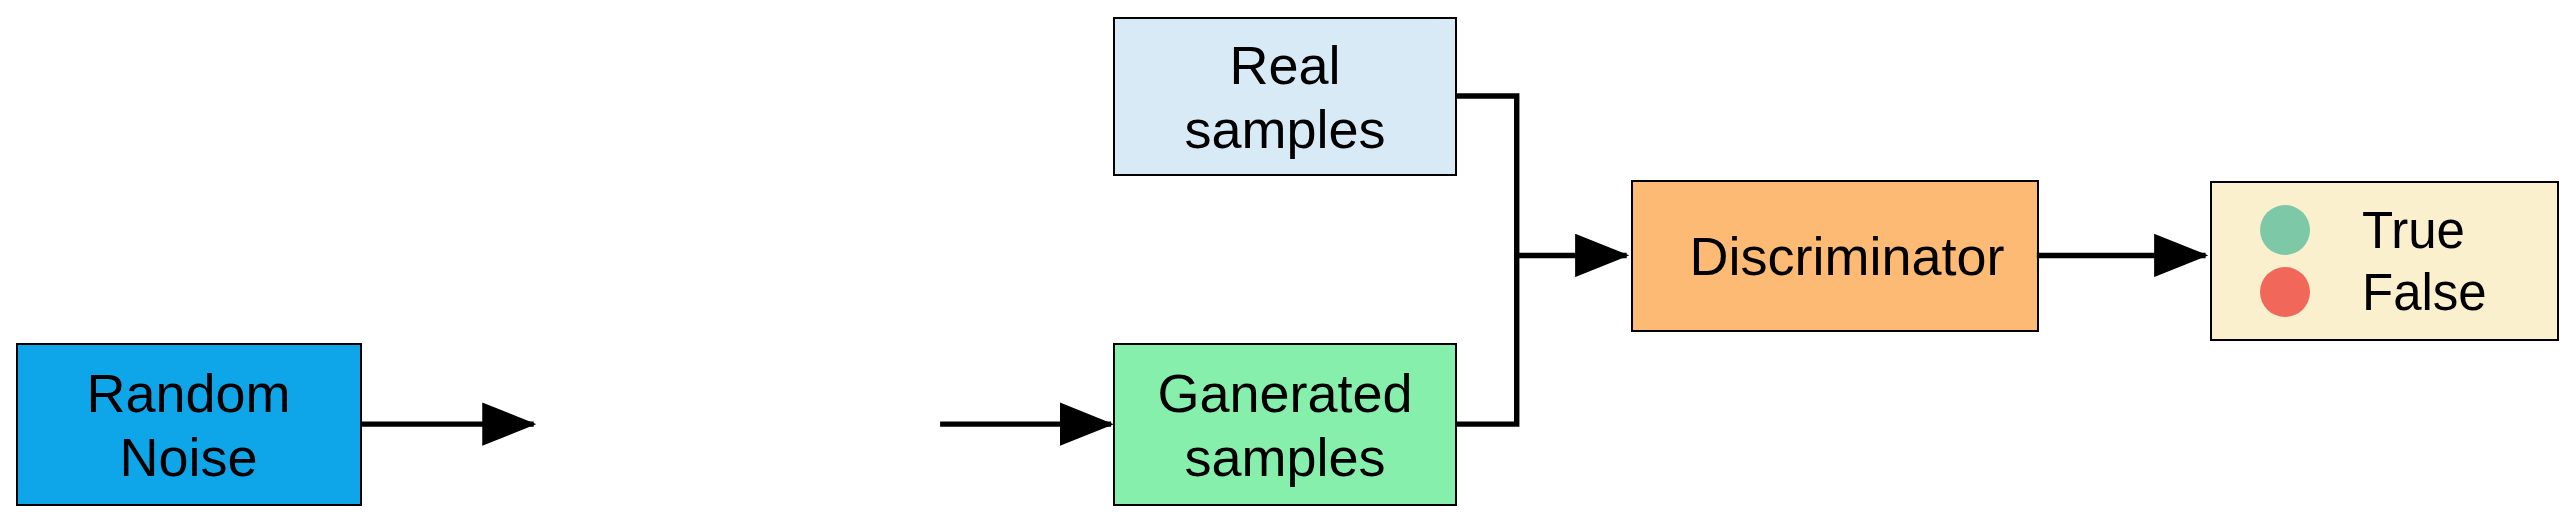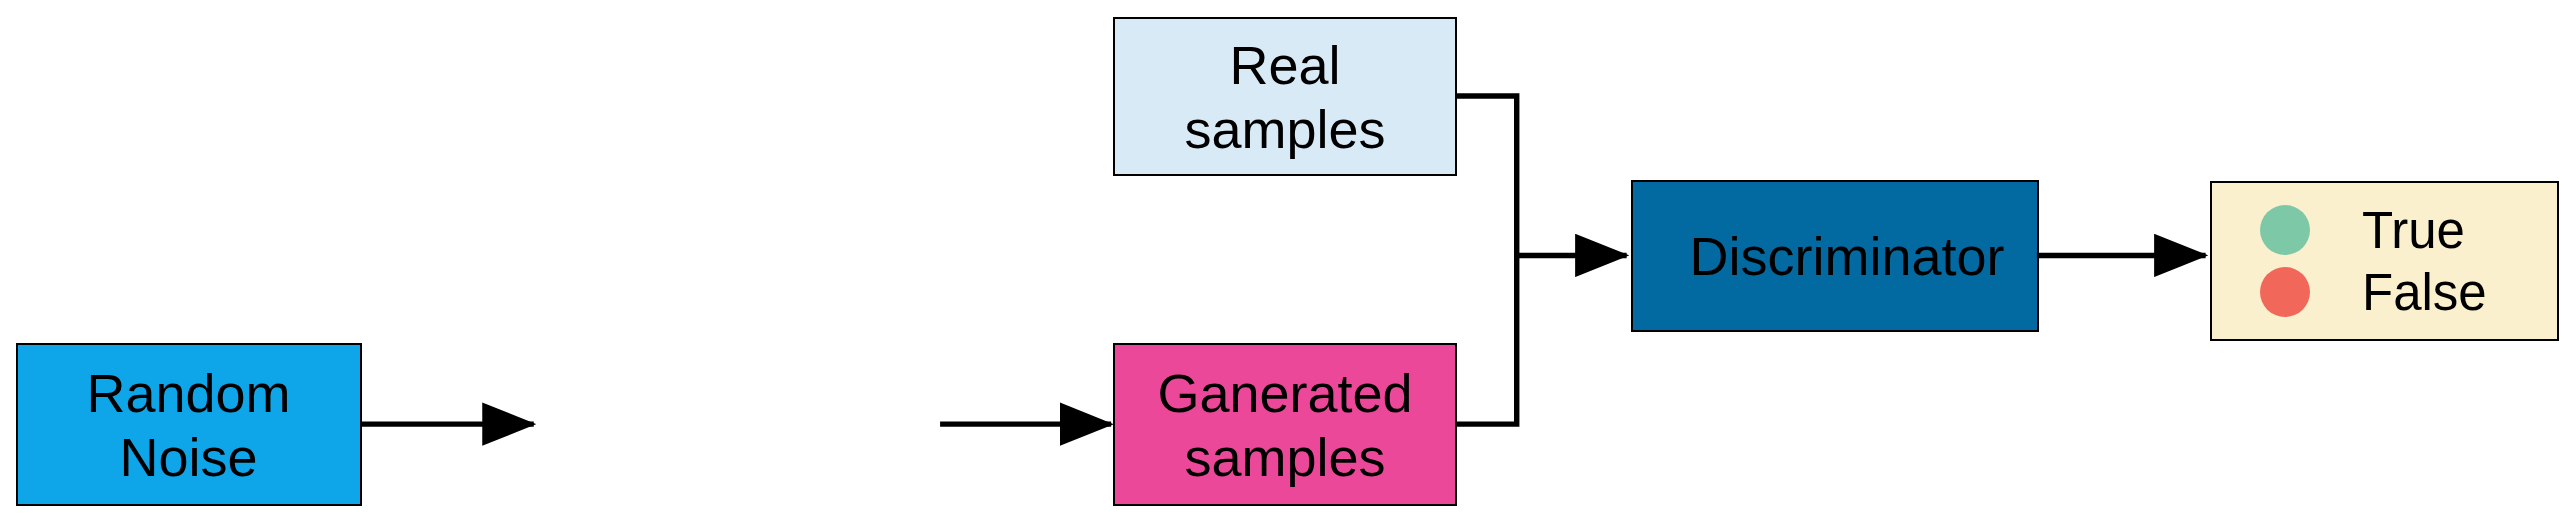--- a/index.html
+++ b/index.html
@@ -75,31 +75,31 @@
 <body>
 
 <div id="canvas">
 
   <div class="node" id="node-random-noise" style="background-color: #0ea5e9;">
     <span class="label">Random
 Noise</span>
   </div>
 
 
-  <div class="node" id="node-ganerated-samples" style="background-color: #ec4899;">
+  <div class="node" id="node-ganerated-samples" style="background-color: #86efac;">
     <span class="label">Ganerated
 samples</span>
   </div>
 
   <div class="node" id="node-real-samples" style="background-color: rgb(215, 234, 246);">
     <span class="label">Real
 samples</span>
   </div>
 
-  <div class="node" id="node-discriminator" style="background-color: #0369a1; padding-left: 24px;">
+  <div class="node" id="node-discriminator" style="background-color: #fdba74; padding-left: 24px;">
     <span class="label">Discriminator</span>
   </div>
 
   <div class="node" id="node-output-legend" style="background-color: rgb(250, 240, 205);">
     <div class="legend-row">
       <span class="legend-dot" style="background-color: rgb(125, 200, 167);"></span>
       <span class="legend-label">True</span>
     </div>
     <div class="legend-row">
       <span class="legend-dot" style="background-color: rgb(241, 104, 90);"></span>

